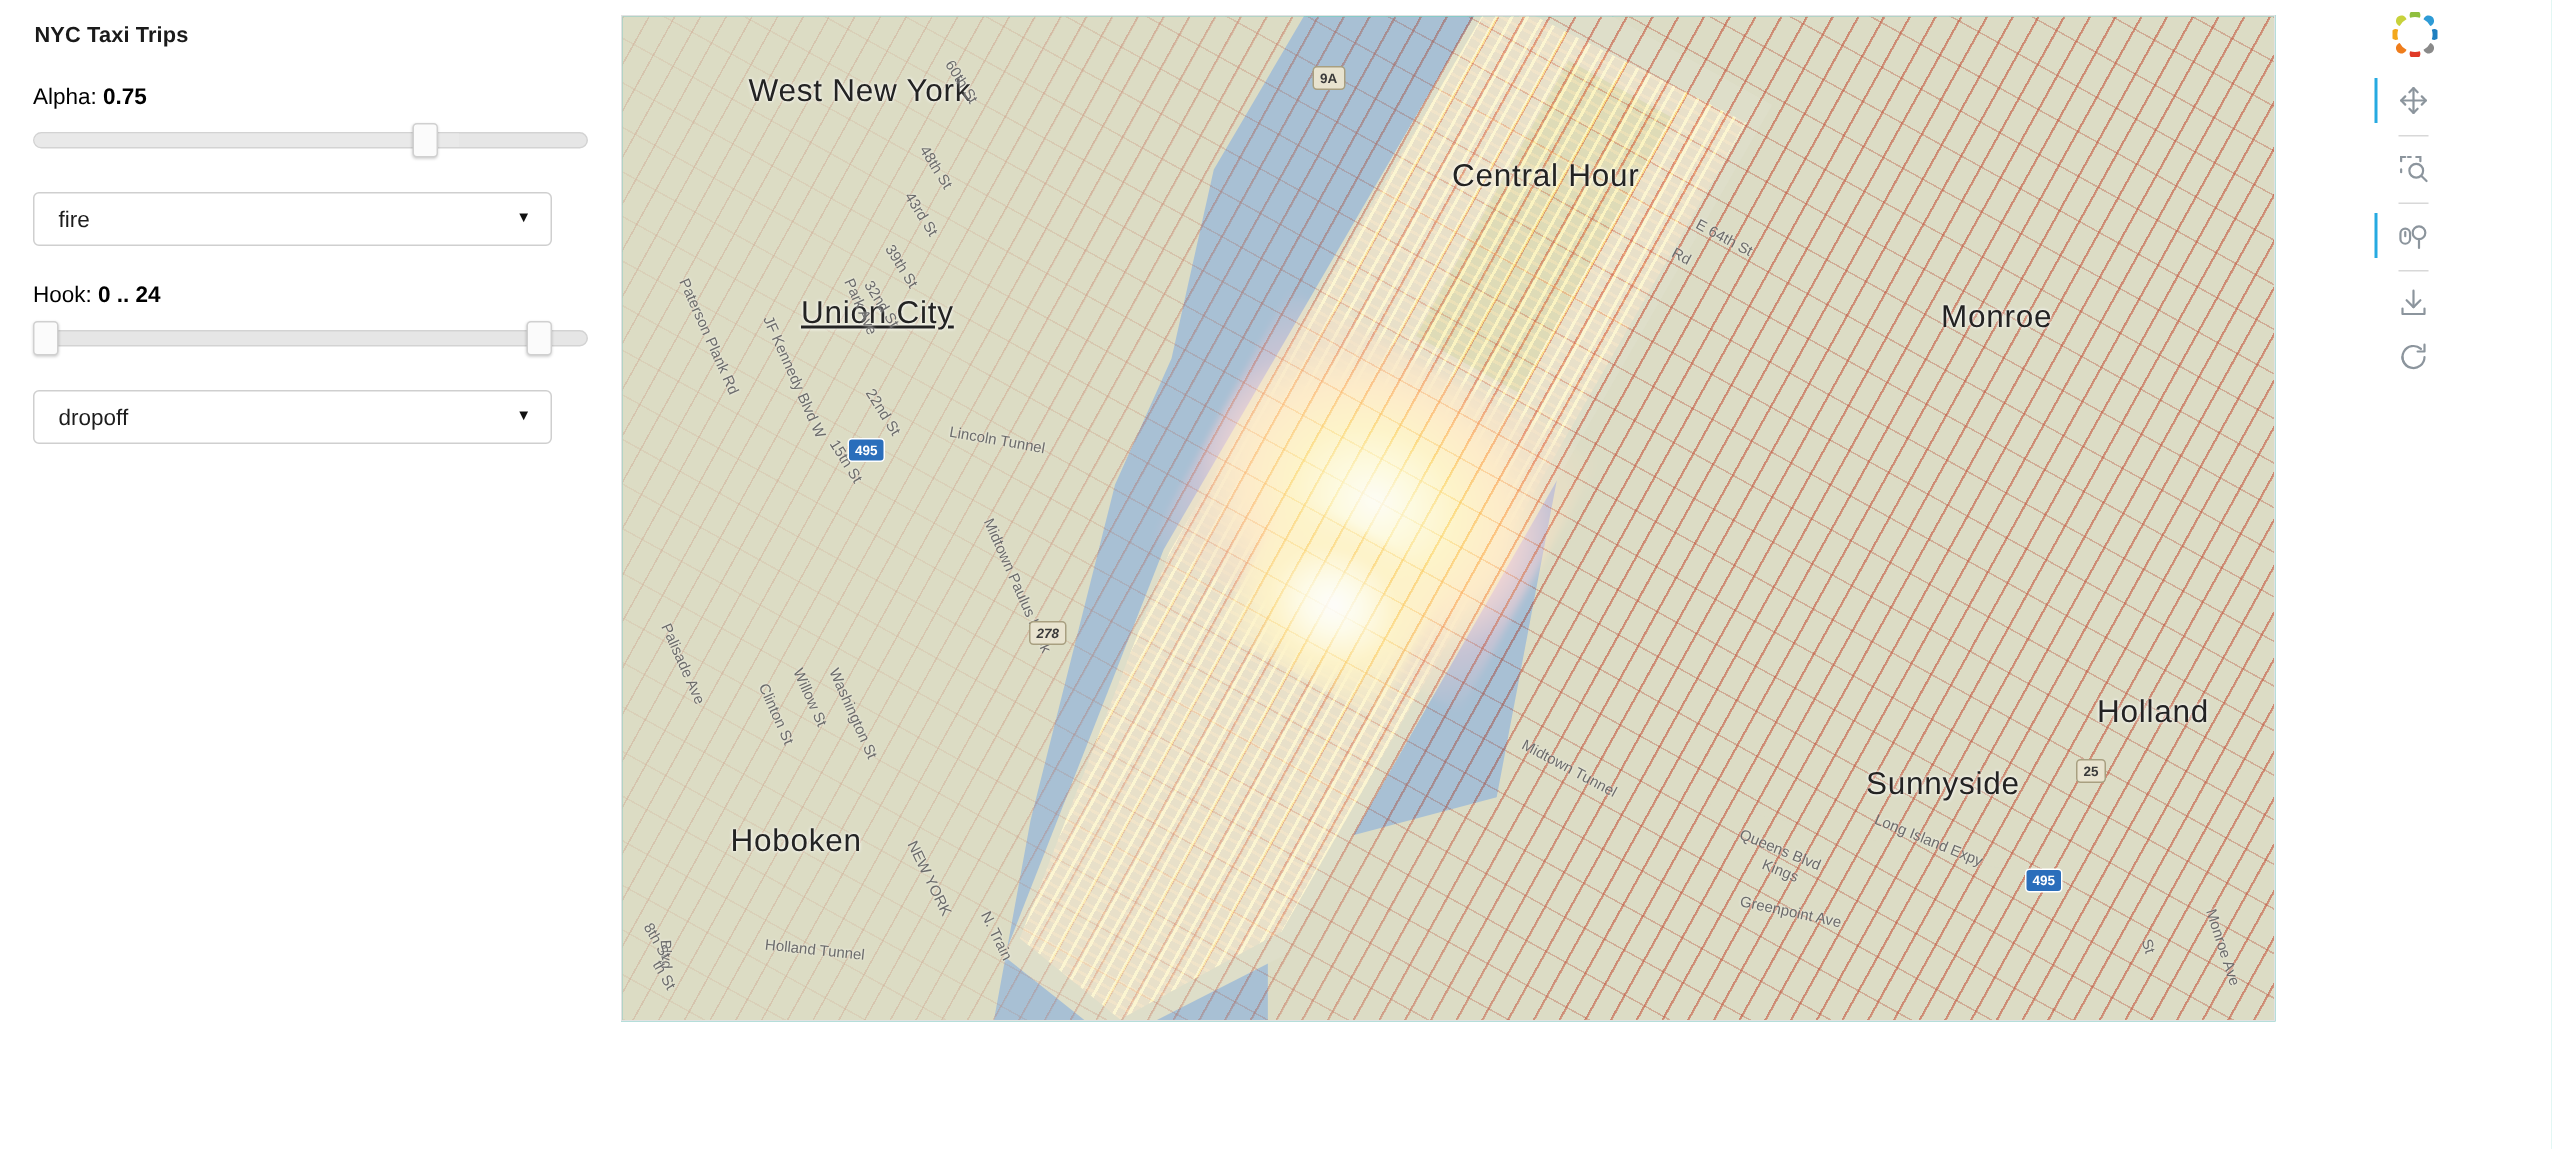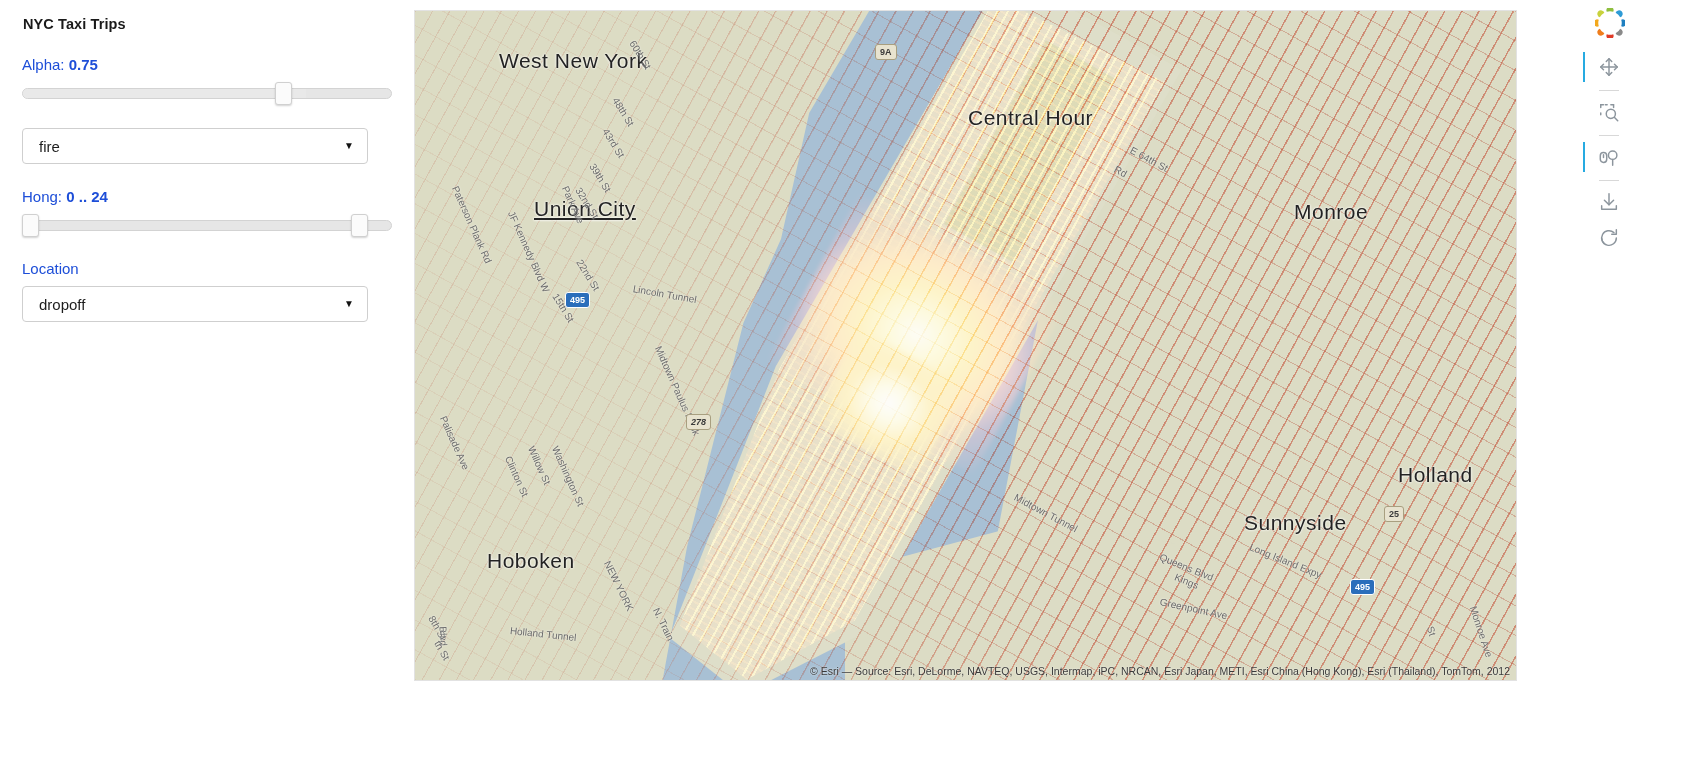--- a/index.html
+++ b/index.html
@@ -22,21 +22,21 @@
   .panel-title {
     font-size: 14.5px;
     font-weight: bold;
     color: #1a1a1a;
     margin: 6px 0 24px 1px;
     letter-spacing: 0.1px;
   }
   .widget { margin-bottom: 24px; }
   .w-label {
     font-size: 15px;
-    color: #1d4ed8;
+    color: #000000;
     margin-bottom: 8px;
     line-height: 1.2;
     white-space: nowrap;
   }
   .w-label b { font-weight: bold; }
   .w-label .lbl-name { font-weight: normal; }
 
   
   .slider-wrap {
     position: relative;
@@ -303,31 +303,30 @@
 
     <div class="widget">
       <div class="select-box">
         <span>fire</span>
         <span class="select-caret">▼</span>
       </div>
     </div>
 
     <div class="widget">
       <div class="w-label">
-        <span class="lbl-name">Hong: </span><b>0 .. 24</b>
+        <span class="lbl-name">Hook: </span><b>0 .. 24</b>
       </div>
       <div class="slider-wrap">
         <div class="slider-track"></div>
         <div class="slider-handle" id="hour-handle-lo" style="left: 0px;"></div>
         <div class="slider-handle" id="hour-handle-hi" style="left: 329px;"></div>
       </div>
     </div>
 
     <div class="widget">
-      <div class="w-label">Location</div>
       <div class="select-box">
         <span>dropoff</span>
         <span class="select-caret">▼</span>
       </div>
     </div>
 
   </aside>
 
   <section class="map-area">
     <div class="map-canvas">
@@ -387,21 +386,20 @@
           <div class="map-label street" style="left: 22px; top: 625px; transform: rotate(60deg); transform-origin: 0px 50%;">th St</div>
         </div>
       <div id="route-shields">
           <div class="shield tan" style="left: 460px; top: 33px;">9A</div>
           <div class="shield" style="left: 150px; top: 281px;">495</div>
           <div class="shield" style="left: 935px; top: 568px;">495</div>
           <div class="shield tan" style="left: 969px; top: 495px;">25</div>
           <div class="shield tan" style="left: 271px; top: 403px; font-style: italic;">278</div>
         </div>
     </div>
-    <div class="attribution">© Esri — Source: Esri, DeLorme, NAVTEQ, USGS, Intermap, iPC, NRCAN, Esri Japan, METI, Esri China (Hong Kong), Esri (Thailand), TomTom, 2012</div>
   </section>
 
   <div class="toolbar">
 
     <div class="bk-logo">
       <svg width="30" height="30" viewBox="0 0 30 30" aria-hidden="true">
         <g transform="translate(15,15)">
           <g>
               <path d="M-3.2,-11.2 a3.6,3.6 0 1 1 6.4,0 a10,10 0 0 0 -6.4,0z" fill="#8fbf3f" transform="rotate(0)"></path>
             </g>

